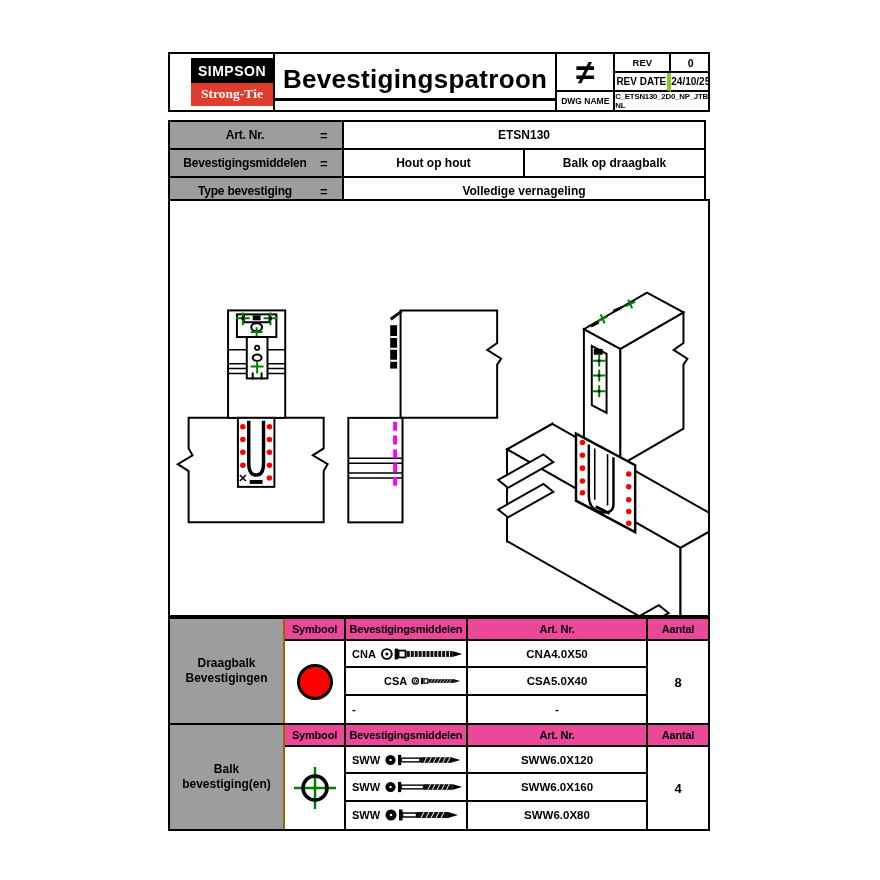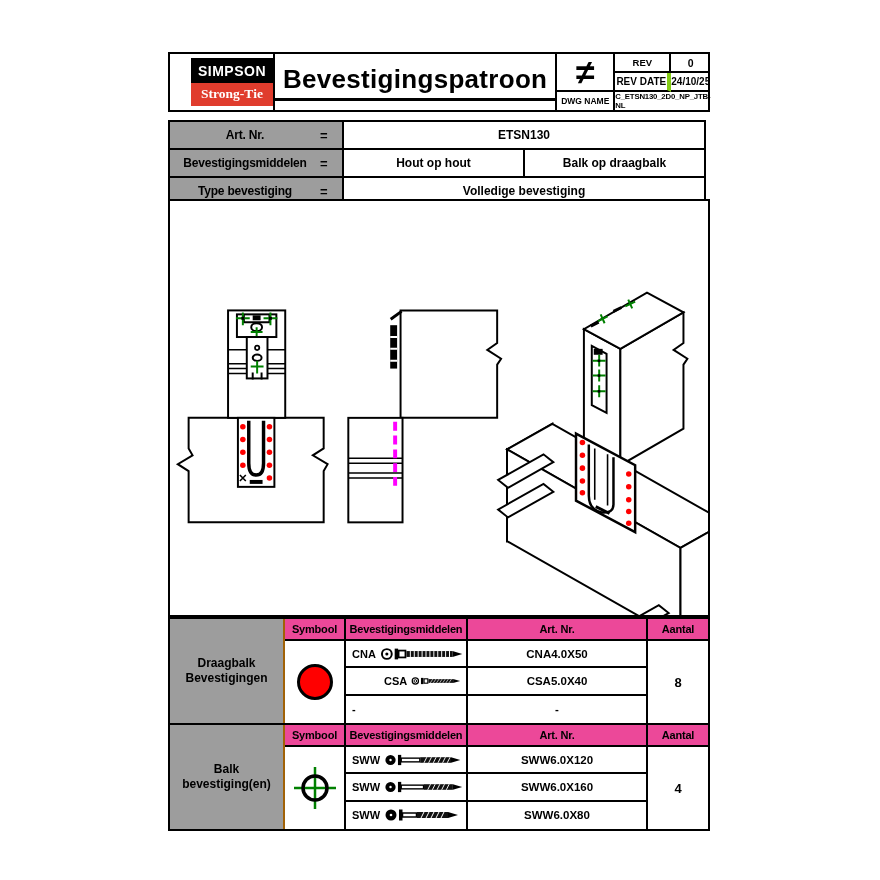--- a/index.html
+++ b/index.html
@@ -104,21 +104,21 @@
         <div class="ival">Hout op hout</div>
         <div class="ival">Balk op draagbalk</div>
       </div>
     </div>
     <div class="irow">
       <div class="ilabel">
           <span class="lt">Type bevestiging</span>
           <span class="eq">=</span>
         </div>
       <div class="ivals">
-          <div class="ival">Volledige bevestiging</div>
+          <div class="ival">Volledige vernageling</div>
         </div>
     </div>
   </div>
 
   <div class="sec drawing">
     <svg viewBox="0 0 542 420">
 
       <g fill="none" stroke="#000" stroke-width="2">
 
         <path d="M17,220 H154 V251 L143,258 L158,267 L154,274 V326 H17 V274 L6,267 L21,258 L17,251 Z" fill="#fff"></path>

